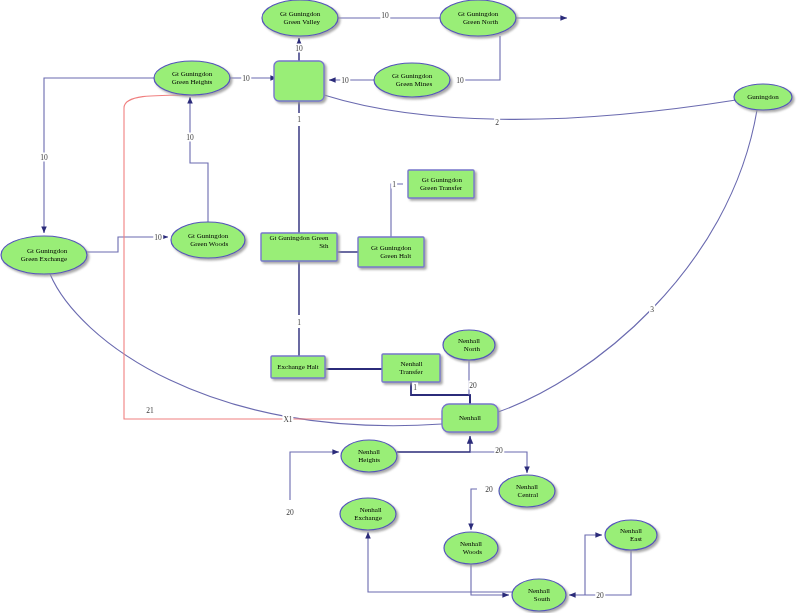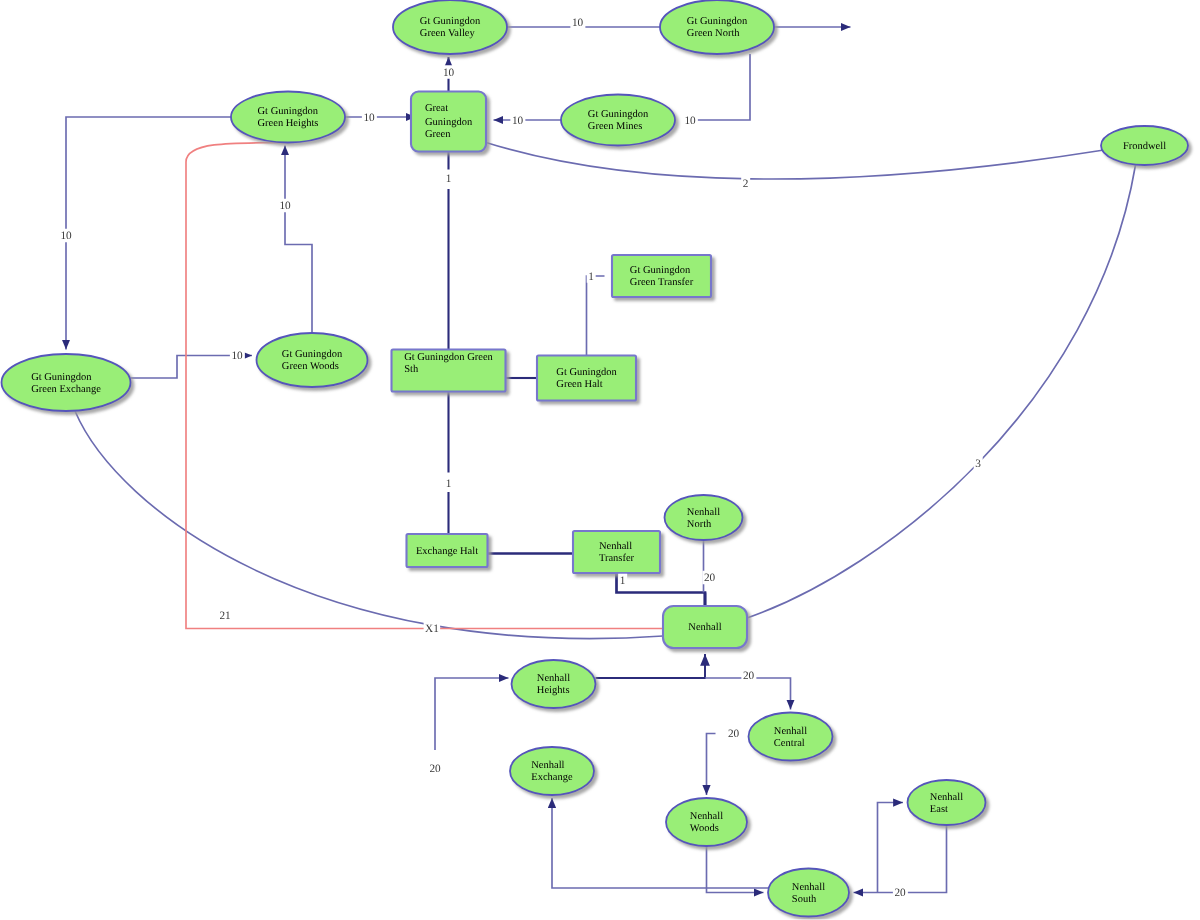--- a/index.html
+++ b/index.html
@@ -3,21 +3,21 @@
 <meta charset="utf-8">
 <style>
   html,body{margin:0;padding:0;background:#ffffff;}
   body{width:800px;height:613px;overflow:hidden;
        font-family:"Liberation Serif","DejaVu Serif",serif;}
   #canvas{position:relative;width:800px;height:613px;}
   svg{position:absolute;left:0;top:0;width:800px;height:613px;}
   .node-label{
     position:absolute;
     display:flex;align-items:center;justify-content:center;
-    text-align:left;
+    text-align:right;
     font-family:"Liberation Serif","DejaVu Serif",serif;
     font-size:7px;line-height:8.5px;color:#000000;
     pointer-events:none;white-space:pre-line;
   }
   .edge-label{
     position:absolute;
     font-family:"Liberation Serif","DejaVu Serif",serif;
     font-size:7.5px;color:#3a3a3a;
     background:#ffffff;padding:0 1px;
     transform:translate(-50%,-50%);
@@ -127,28 +127,25 @@
       <rect x="271" y="356" width="54" height="22" rx="1" fill="#99ee77" stroke="#7777cc" stroke-width="1.4" filter="url(#sh)"></rect>
       <rect x="382" y="354" width="58" height="28" rx="1" fill="#99ee77" stroke="#7777cc" stroke-width="1.4" filter="url(#sh)"></rect>
       <rect x="442" y="404" width="56" height="28" rx="7" fill="#99ee77" stroke="#7777cc" stroke-width="1.4" filter="url(#sh)"></rect>
     </g>
   </svg>
 
   <div class="node-label" style="left:262px;top:0px;width:76px;height:36px;">Gt Guningdon
 Green Valley</div>
   <div class="node-label" style="left:440px;top:0px;width:76px;height:36px;">Gt Guningdon
 Green North</div>
-  <div class="node-label" style="left:274px;top:61px;width:50px;height:40px;">Great
-Guningdon
-Green</div>
   <div class="node-label" style="left:374px;top:63px;width:76px;height:34px;">Gt Guningdon
 Green Mines</div>
   <div class="node-label" style="left:154px;top:61px;width:76px;height:34px;">Gt Guningdon
 Green Heights</div>
-  <div class="node-label" style="left:734px;top:84px;width:58px;height:26px;">Frondwell</div>
+  <div class="node-label" style="left:734px;top:84px;width:58px;height:26px;">Guningdon</div>
   <div class="node-label" style="left:408px;top:170px;width:66px;height:28px;">Gt Guningdon
 Green Transfer</div>
   <div class="node-label" style="left:171px;top:222px;width:74px;height:36px;">Gt Guningdon
 Green Woods</div>
   <div class="node-label" style="left:1px;top:236px;width:86px;height:38px;">Gt Guningdon
 Green Exchange</div>
   <div class="node-label" style="left:261px;top:233px;width:76px;height:18px;">Gt Guningdon Green
 Sth</div>
   <div class="node-label" style="left:358px;top:237px;width:66px;height:30px;">Gt Guningdon
 Green Halt</div>

